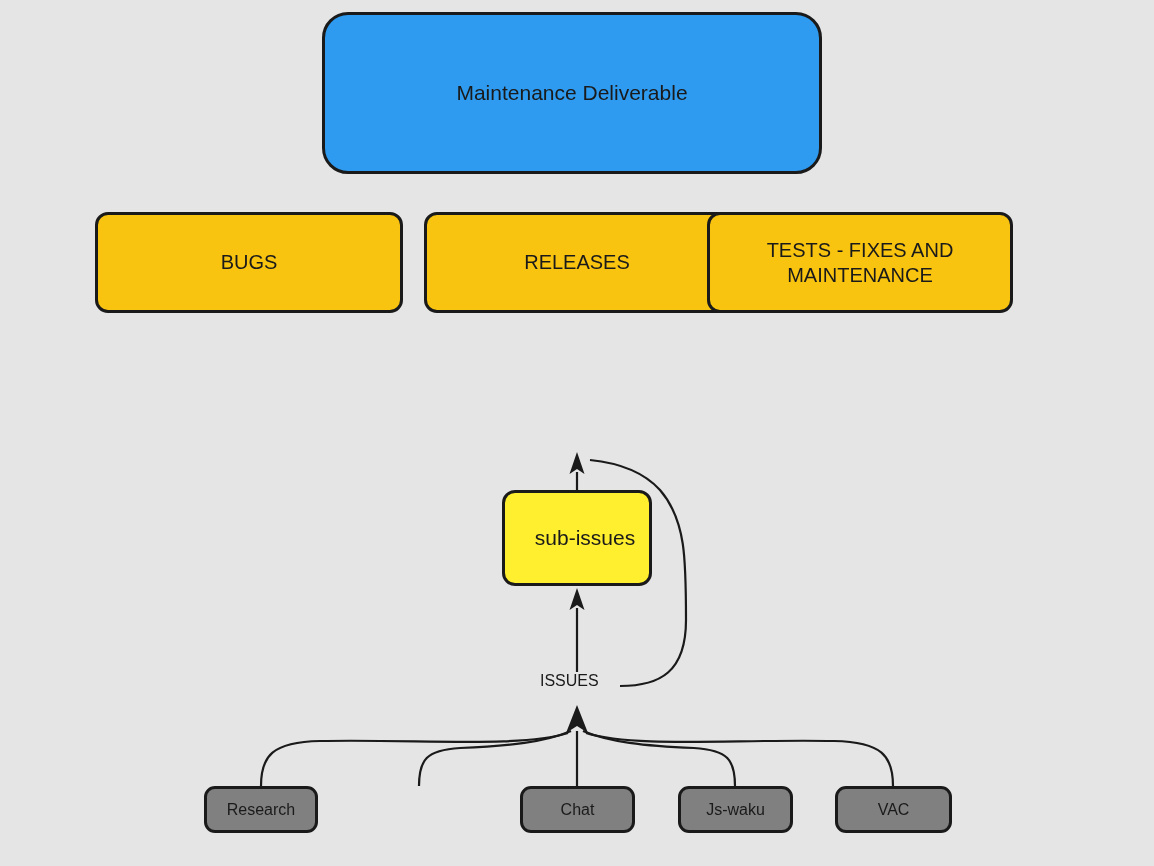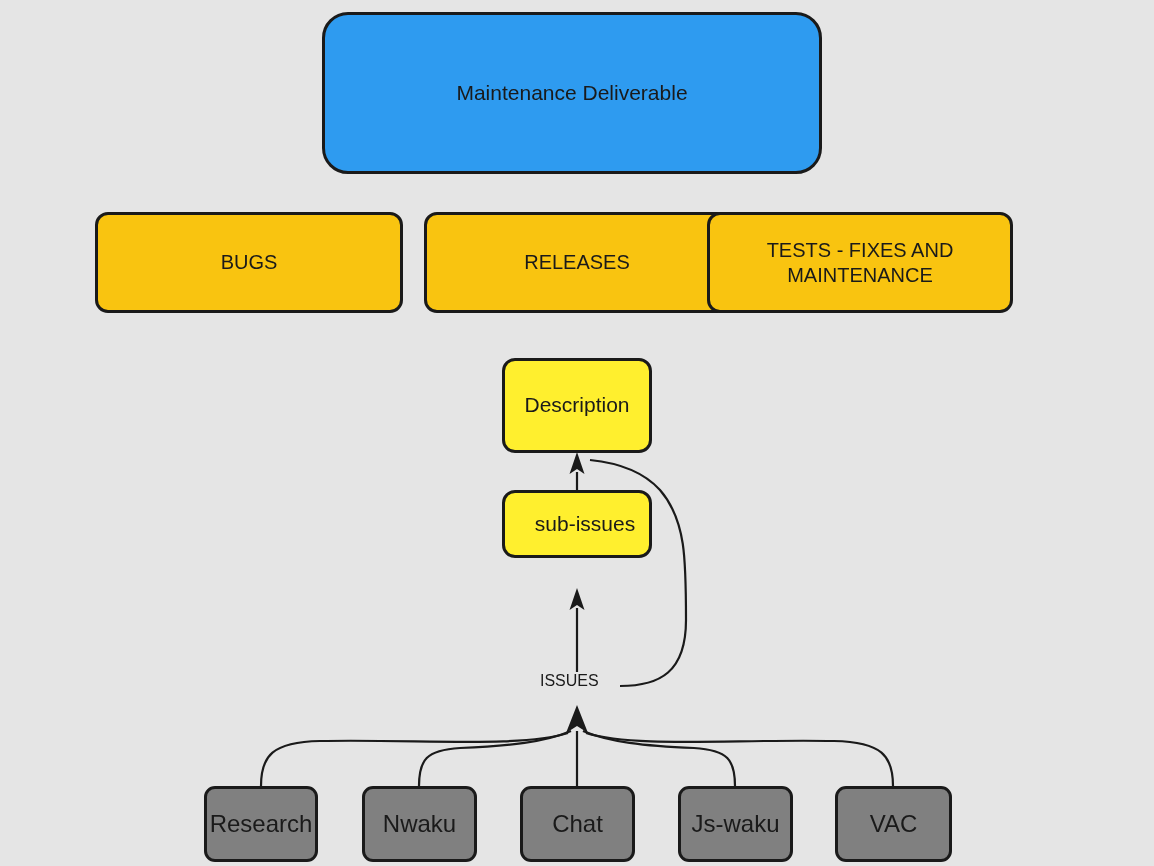--- a/index.html
+++ b/index.html
@@ -52,28 +52,28 @@
   .node-phase-tests  { left: 707px; width: 306px; }
 
   .node-yellow {
     left: 502px;
     width: 150px;
     background: #ffef2e;
     border-radius: 13px;
     font-size: 21px;
   }
   .node-description { top: 358px; height: 95px; }
-  .node-subissues   { top: 490px; height: 68px; padding-left: 16px; }
+  .node-subissues   { top: 490px; height: 96px; padding-left: 16px; }
 
   .node-source {
     top: 786px;
-    height: 76px;
+    height: 47px;
     background: #808080;
     border-radius: 11px;
-    font-size: 24px;
+    font-size: 16px;
   }
   .node-source-research { left: 204px; width: 114px; }
   .node-source-nwaku    { left: 362px; width: 115px; }
   .node-source-chat     { left: 520px; width: 115px; }
   .node-source-jswaku   { left: 678px; width: 115px; }
   .node-source-vac      { left: 835px; width: 117px; }
 
   .edge-layer {
     position: absolute;
     left: 0;
@@ -145,29 +145,27 @@
 
   <div class="node node-deliverable">Maintenance Deliverable</div>
 
   <div class="node node-phase node-phase-bugs">BUGS</div>
 
   <div class="node node-phase node-phase-rel">RELEASES</div>
 
   <div class="node node-phase node-phase-tests">TESTS - FIXES AND
 MAINTENANCE</div>
 
-  <div class="node node-yellow node-description">Description</div>
 
   <div class="node node-yellow node-subissues">sub-issues</div>
 
   <div class="edge-label edge-label-issues">ISSUES</div>
 
   <div class="node node-source node-source-research">Research</div>
 
-  <div class="node node-source node-source-nwaku">Nwaku</div>
 
   <div class="node node-source node-source-chat">Chat</div>
 
   <div class="node node-source node-source-jswaku">Js-waku</div>
 
   <div class="node node-source node-source-vac">VAC</div>
 
 </div>
 
 </body></html>

